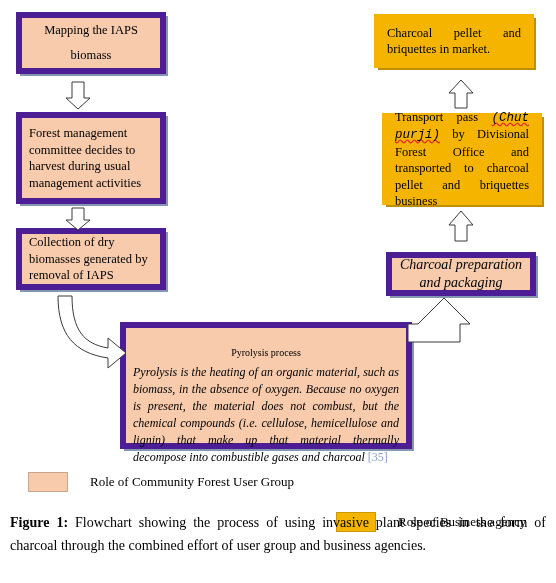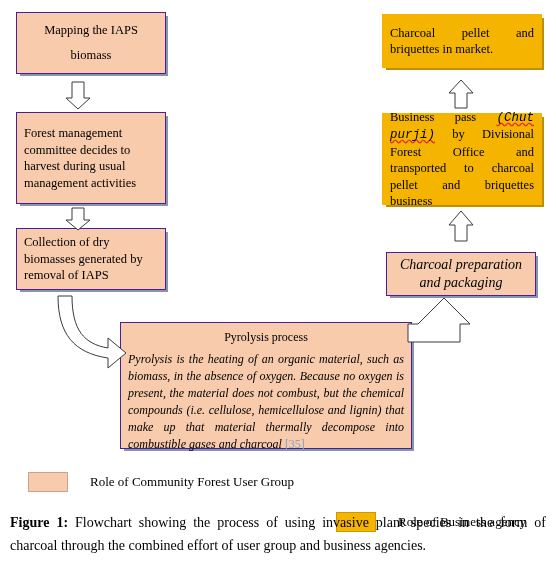--- a/index.html
+++ b/index.html
@@ -18,21 +18,21 @@
   #figure-root {
     position: relative;
     width: 556px;
     height: 583px;
   }
 
   
   .box {
     position: absolute;
     box-sizing: border-box;
-    border: 1px solid #4c1d95;
+    border: 6px solid #4c1d95;
     box-shadow: 3px 3px 0 -1px #8496b0;
     display: flex;
     flex-direction: column;
     justify-content: center;
     line-height: 1.32;
   }
   .box.peach  { background: #f7cbac; }
   .box.amber  { background: #f5b400; border-color: #f5b400; box-shadow: 3px 3px 0 -1px #bf8f00; }
 
   .box .txt {
@@ -46,27 +46,27 @@
 
   
   #box-mapping      { left: 16px;  top: 12px;  width: 150px; height: 62px;  font-size: 12.5px; }
   #box-mapping .txt { line-height: 2.0; }
 
   #box-committee    { left: 16px;  top: 112px; width: 150px; height: 92px;  font-size: 12.5px; }
   #box-collection   { left: 16px;  top: 228px; width: 150px; height: 62px;  font-size: 12.5px; }
 
   #box-pyrolysis    { left: 120px; top: 322px; width: 292px; height: 127px; font-size: 12px;
                       justify-content: flex-start; }
-  #pyro-title       { text-align: center; font-size: 12px; padding-top: 7px; padding-bottom: 5px; }
+  #pyro-title       { text-align: center; font-size: 10px; padding-top: 18px; padding-bottom: 5px; }
   #pyro-body        { font-style: italic; font-size: 12px; line-height: 1.42; }
   .cite             { color: #8aa0c8; font-style: normal; }
 
   #box-charcoalprep { left: 386px; top: 252px; width: 150px; height: 44px;  font-size: 14px; font-style: italic; }
   #box-transport    { left: 382px; top: 113px; width: 160px; height: 92px;  font-size: 12.5px; }
-  #box-market       { left: 382px; top: 14px;  width: 160px; height: 54px;  font-size: 12.5px; }
+  #box-market       { left: 374px; top: 14px;  width: 160px; height: 54px;  font-size: 12.5px; }
 
   .sp-err {
     font-style: italic;
     text-decoration: underline wavy #e03030;
     text-decoration-skip-ink: none;
     font-family: Liberation Mono, monospace;
   }
 
   
   #arrow-layer {
@@ -142,21 +142,21 @@
   <div class="box peach" id="box-pyrolysis">
     <span class="txt" id="pyro-title">Pyrolysis process</span>
     <span class="txt just" id="pyro-body"><span>Pyrolysis is the heating of an organic material, such as biomass, in the absence of oxygen. Because no oxygen is present, the material does not combust, but the chemical compounds (i.e. cellulose, hemicellulose and lignin) that make up that material thermally decompose into combustible gases and charcoal </span><span class="cite">[35]</span></span>
   </div>
 
   <div class="box peach" id="box-charcoalprep">
     <span class="txt center">Charcoal preparation and packaging</span>
   </div>
 
   <div class="box amber" id="box-transport">
-    <span class="txt just"><span>Business pass </span><span class="sp-err">(Chut purji)</span><span> by Divisional Forest Office and transported to charcoal pellet and briquettes business</span></span>
+    <span class="txt just"><span>Transport pass </span><span class="sp-err">(Chut purji)</span><span> by Divisional Forest Office and transported to charcoal pellet and briquettes business</span></span>
   </div>
 
   <div class="box amber" id="box-market">
     <span class="txt just">Charcoal pellet and briquettes in market.</span>
   </div>
 
   <svg id="arrow-layer" viewBox="0 0 556 583">
 
     <polygon class="arrow-shape" points="72,82 84,82 84,98 90,98 78,109 66,98 72,98"></polygon>
 

